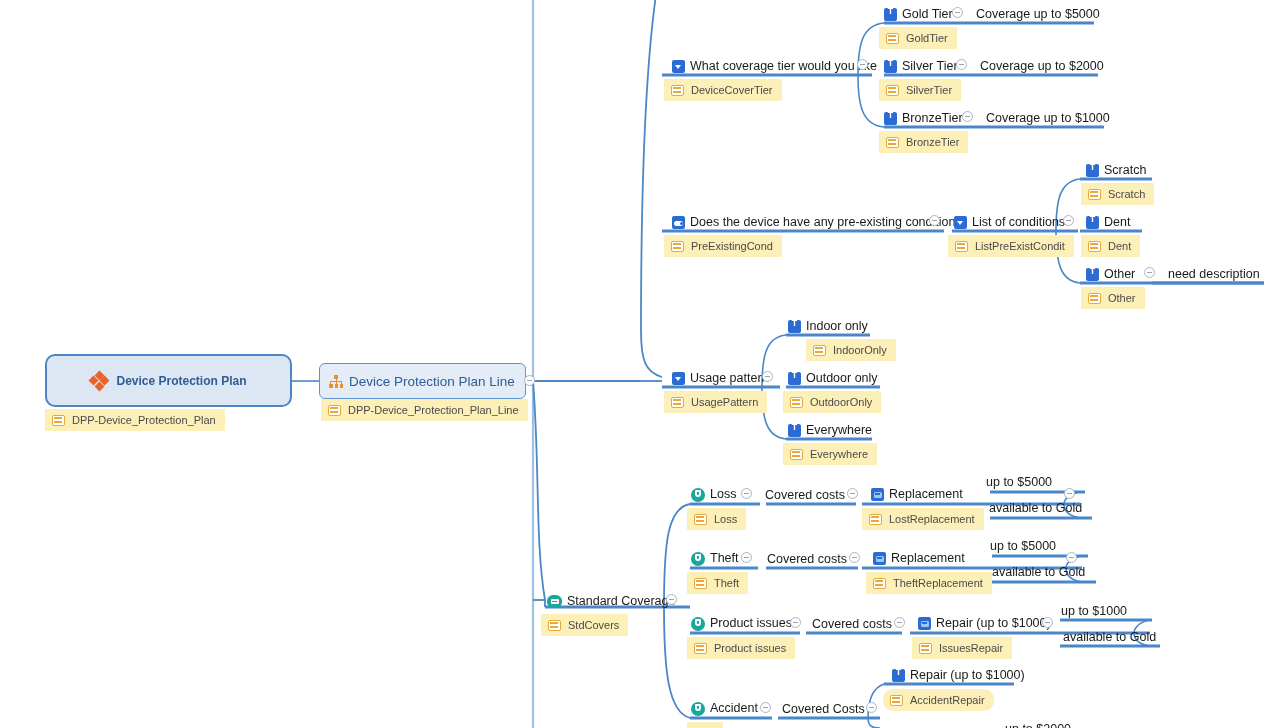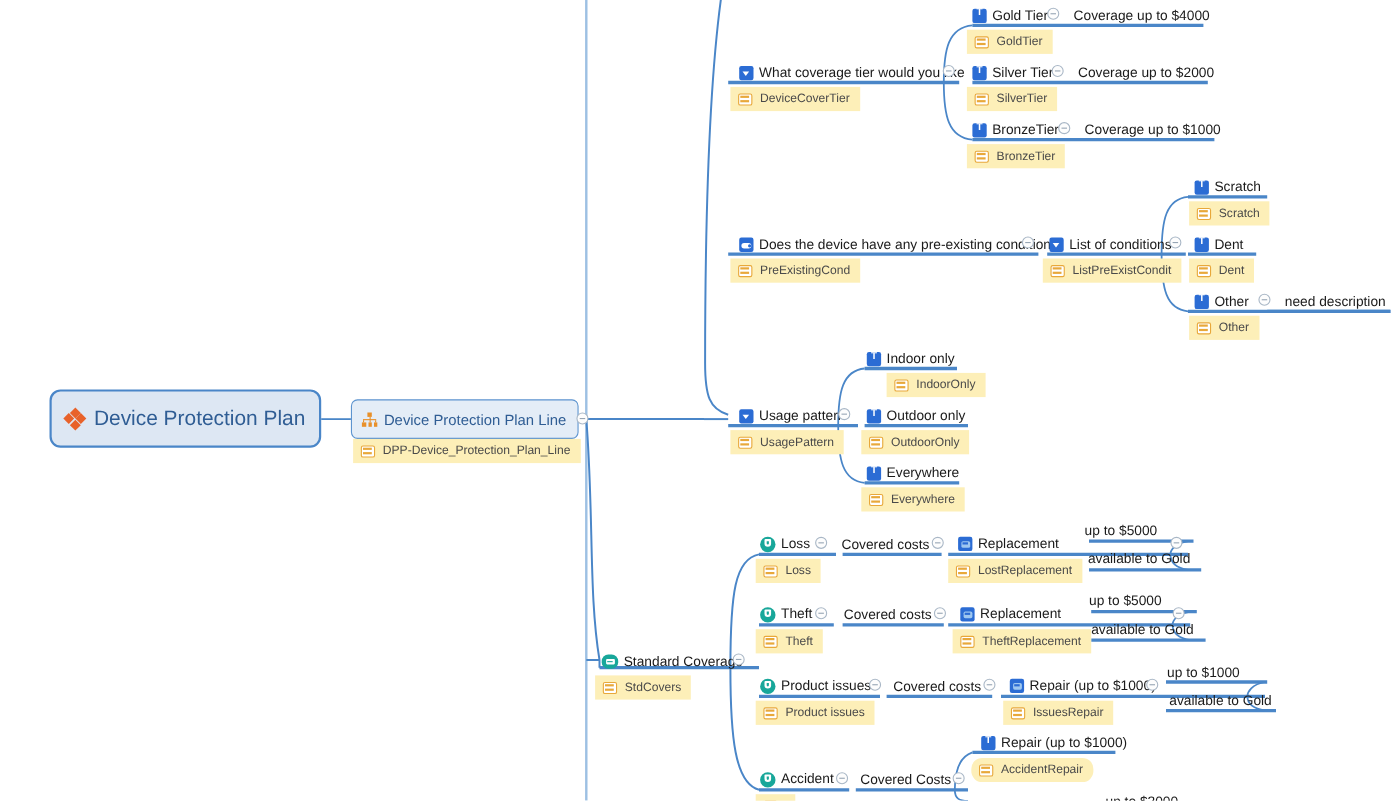--- a/index.html
+++ b/index.html
@@ -168,21 +168,21 @@
   
   .root-node {
     position: absolute;
     left: 45px; top: 354px; width: 247px; height: 53px;
     background: #dde7f3;
     border: 2.5px solid #4a86c8;
     border-radius: 10px;
     display: flex; align-items: center; justify-content: center;
   }
   .root-node .root-text {
-    font-size: 19px; font-weight: normal; color: #2f5d94;
+    font-size: 12px; font-weight: bold; color: #2f5d94;
     padding-left: 8px;
   }
 
   
   .sub-node {
     position: absolute;
     left: 319px; top: 363px; width: 207px; height: 36px;
     background: #e4edf7;
     border: 1.5px solid #5d94cf;
     border-radius: 6px;
@@ -295,20 +295,24 @@
   </svg>
 
   <div class="root-node">
     <span class="ic ic-diamond">
       <i></i>
         <i></i>
         <i></i>
         <i></i>
     </span>
     <span class="root-text">Device Protection Plan</span>
+  </div>
+  <div class="chip" style="left:45px; top:409px;">
+    <span class="ic ic-tag"></span>
+    <span class="chiplabel">DPP-Device_Protection_Plan</span>
   </div>
 
   <div class="sub-node">
     <span class="ic ic-hier">
       <i class="top"></i>
         <i class="vtop"></i>
         <i class="bar"></i>
       <i class="v1"></i>
         <i class="v2"></i>
         <i class="v3"></i>
@@ -333,21 +337,21 @@
     <span class="ic ic-tag"></span>
     <span class="chiplabel">DeviceCoverTier</span>
   </div>
 
   <div class="node" style="left:884px; top:6px;">
     <span class="ic ic-text"></span>
     <span class="label">Gold Tier</span>
   </div>
   <div class="collapse" style="left:952px; top:7px;"></div>
   <div class="node" style="left:976px; top:6px;">
-    <span class="label" style="padding-left:0">Coverage up to $4000</span>
+    <span class="label" style="padding-left:0">Coverage up to $5000</span>
   </div>
   <div class="chip" style="left:879px; top:27px;">
     <span class="ic ic-tag"></span>
     <span class="chiplabel">GoldTier</span>
   </div>
 
   <div class="node" style="left:884px; top:58px;">
     <span class="ic ic-text"></span>
     <span class="label">Silver Tier</span>
   </div>

